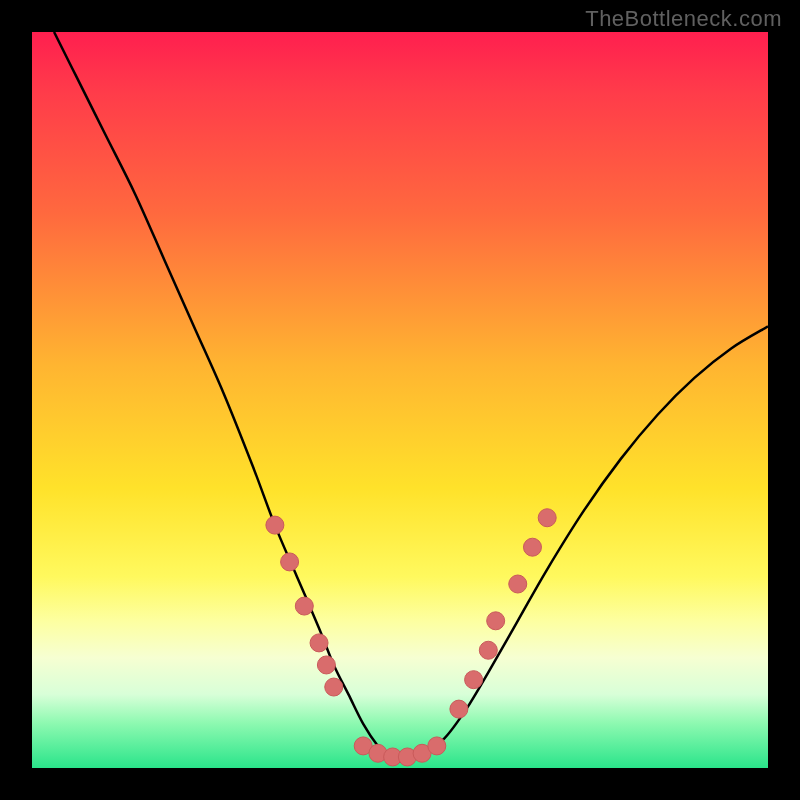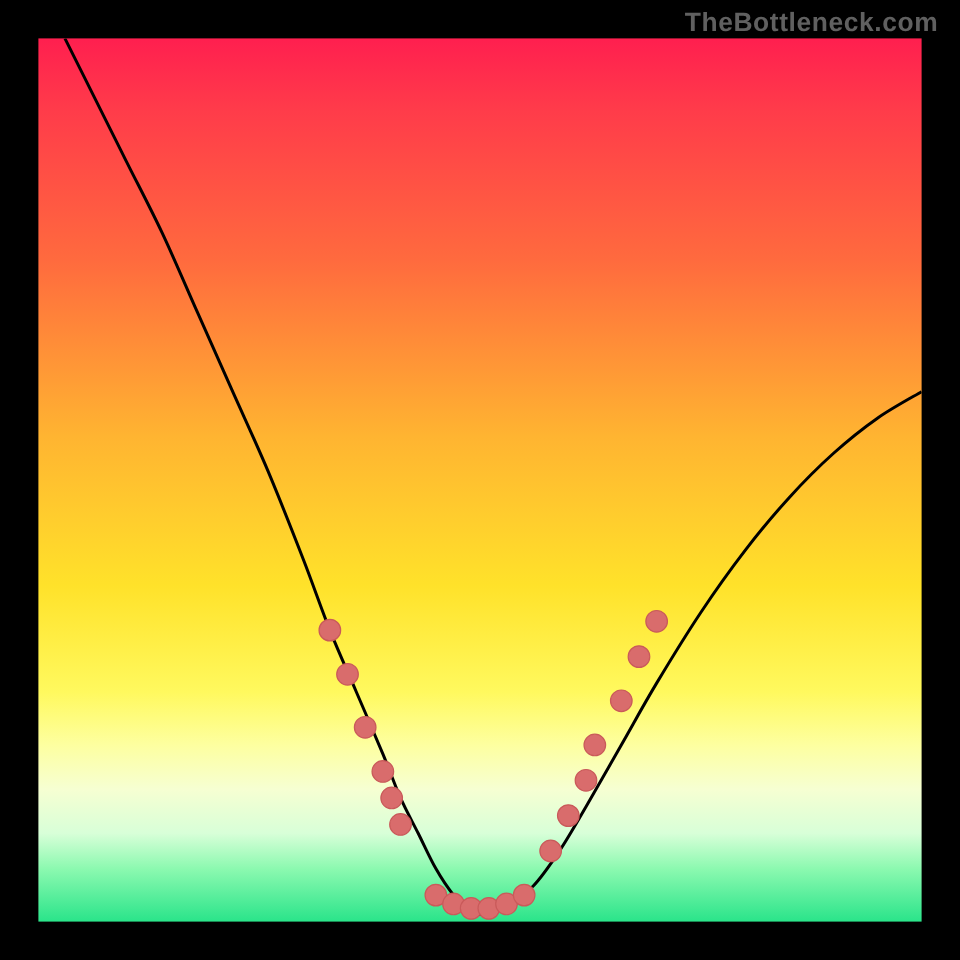--- a/index.html
+++ b/index.html
@@ -28,21 +28,21 @@
       #d8ffd8 90%,
       #8cf9b0 94%,
       #2ae48a 100%);
   }
   .attribution {
     position: absolute;
     top: 6px;
     right: 18px;
     font-family: Arial, Helvetica, sans-serif;
     font-size: 22px;
-    font-weight: bold;
+    font-weight: normal;
     color: #606060;
     letter-spacing: 0.5px;
   }
   svg {
     position: absolute;
     left: 0;
     top: 0;
   }
 </style>
 </head>

